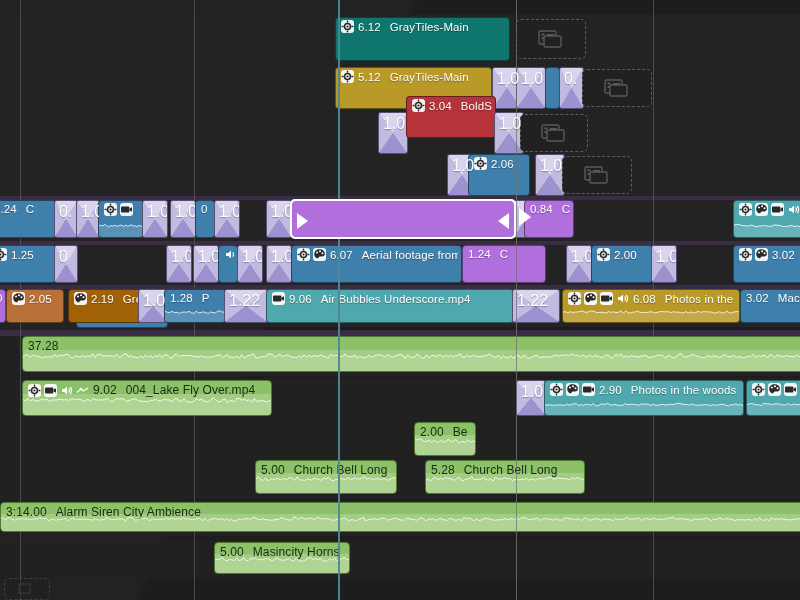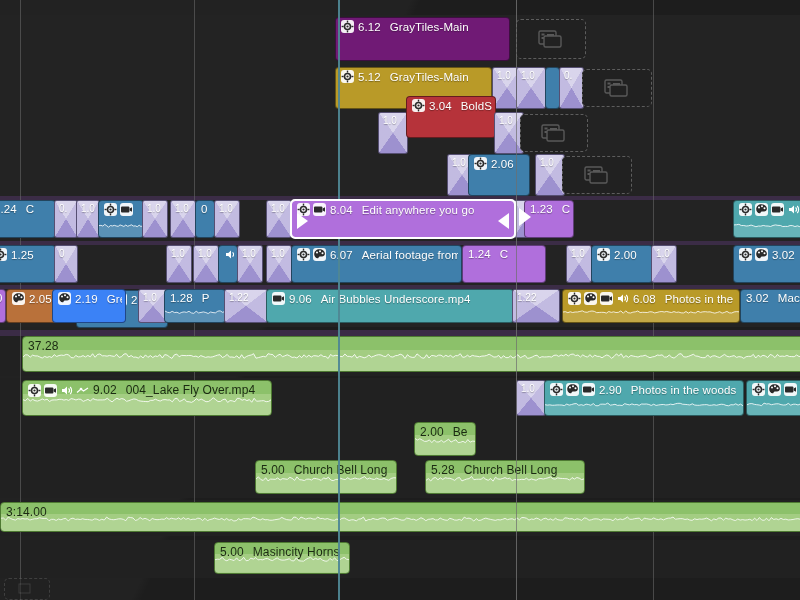--- a/index.html
+++ b/index.html
@@ -29,21 +29,21 @@
 
   .sel{ outline:2px solid #ffffff; outline-offset:-1px; border-color:#fff; z-index:30;}
 
   
   .trans{ position:absolute; border-radius:3px; overflow:hidden; background:#9d91cf;
           border:1px solid rgba(0,0,0,.45); }
   .trans::before, .trans::after{content:""; position:absolute; inset:0;}
   .trans::before{ background:
       linear-gradient(to bottom right, rgba(255,255,255,.38) 0 49.5%, rgba(0,0,0,0) 50%),
       linear-gradient(to bottom left,  rgba(255,255,255,.38) 0 49.5%, rgba(0,0,0,0) 50%);}
-  .trans .tl{ position:absolute; left:4px; top:2px; font-size:10px; color:#fff; z-index:2; text-shadow:0 1px 1px rgba(0,0,0,.3);}
+  .trans .tl{ position:absolute; left:4px; top:2px; font-size:16px; color:#fff; z-index:2; text-shadow:0 1px 1px rgba(0,0,0,.3);}
 
   
   .ph{ position:absolute; border:1px dashed #5d5d5d; border-radius:5px; background:#212121;
        display:flex; align-items:center; justify-content:center; }
   .ph svg{ opacity:.72; }
 
   
   .wave{ position:absolute; left:0; right:0; bottom:0; height:60%; overflow:hidden; }
   .wave svg{ width:100%; height:100%; display:block; }
 
@@ -76,21 +76,21 @@
       <div class="track-band" style="top: 285px; height: 4px; background: rgb(59, 44, 70);"></div>
       <div class="track-band" style="top: 330px; height: 6px; background: rgb(59, 44, 70);"></div>
     </div>
   <div id="guides">
       <div class="vguide" style="left: 20px;"></div>
       <div class="vguide" style="left: 194px;"></div>
       <div class="vguide" style="left: 516px;"></div>
       <div class="vguide" style="left: 653px;"></div>
     </div>
   <div id="clips">
-      <div class="clip" style="left: 335px; top: 17px; width: 175px; height: 44px; background: #701a75; padding-left: 12px;">
+      <div class="clip" style="left: 335px; top: 17px; width: 175px; height: 44px; background: #0f766e; padding-left: 12px;">
         <div class="lbl">
           <span class="icos">
             <span class="ico">
               <svg viewBox="0 0 13 13">
                 <circle cx="6.5" cy="6.5" r="3" fill="none" stroke="#2a2a2a" stroke-width="1.6"></circle>
                 <circle cx="6.5" cy="6.5" r="1.1" fill="#2a2a2a"></circle>
                 <rect x="5.8" y="0.6" width="1.4" height="2" fill="#2a2a2a"></rect>
                 <rect x="5.8" y="10.4" width="1.4" height="2" fill="#2a2a2a"></rect>
                 <rect x="0.6" y="5.8" width="2" height="1.4" fill="#2a2a2a"></rect>
                 <rect x="10.4" y="5.8" width="2" height="1.4" fill="#2a2a2a"></rect>
@@ -266,49 +266,27 @@
         </div>
       </div>
       <div class="trans" style="left: 214px; top: 200px; width: 26px; height: 38px;">
         <span class="tl">1.0</span>
       </div>
       <div class="trans" style="left: 266px; top: 200px; width: 26px; height: 38px;">
         <span class="tl">1.0</span>
       </div>
       <div style="position: absolute; left: 519px; top: 208px; width: 0px; height: 0px; border-top: 9px solid transparent; border-bottom: 9px solid transparent; border-left: 12px solid rgb(255, 255, 255); z-index: 31;"></div>
       <div class="clip sel" style="left: 291px; top: 200px; width: 224px; height: 38px; background: rgb(176, 111, 220);">
-        <div class="lbl">
-          <span class="icos">
-            <span class="ico">
-              <svg viewBox="0 0 13 13">
-                <circle cx="6.5" cy="6.5" r="3" fill="none" stroke="#2a2a2a" stroke-width="1.6"></circle>
-                <circle cx="6.5" cy="6.5" r="1.1" fill="#2a2a2a"></circle>
-                <rect x="5.8" y="0.6" width="1.4" height="2" fill="#2a2a2a"></rect>
-                <rect x="5.8" y="10.4" width="1.4" height="2" fill="#2a2a2a"></rect>
-                <rect x="0.6" y="5.8" width="2" height="1.4" fill="#2a2a2a"></rect>
-                <rect x="10.4" y="5.8" width="2" height="1.4" fill="#2a2a2a"></rect>
-              </svg>
-            </span>
-            <span class="ico">
-              <svg viewBox="0 0 13 13">
-                <rect x="1" y="3.4" width="8.4" height="6.2" rx="1" fill="#2a2a2a"></rect>
-                <path d="M9.6 5.6 L12 4.2 v4.6 L9.6 7.4z" fill="#2a2a2a"></path>
-              </svg>
-            </span>
-          </span>
-          <span class="dur">8.04</span>
-          <span class="nm">Edit anywhere you go</span>
-        </div>
         <div style="position: absolute; left: 5px; top: 50%; transform: translateY(-38%); width: 0px; height: 0px; border-top: 8px solid transparent; border-bottom: 8px solid transparent; border-left: 11px solid rgb(255, 255, 255);"></div>
         <div style="position: absolute; right: 5px; top: 50%; transform: translateY(-38%); width: 0px; height: 0px; border-top: 8px solid transparent; border-bottom: 8px solid transparent; border-right: 11px solid rgb(255, 255, 255);"></div>
       </div>
       <div class="trans" style="left: 513px; top: 200px; width: 26px; height: 38px;"></div>
       <div class="clip" style="left: 524px; top: 200px; width: 50px; height: 38px; background: rgb(176, 111, 220);">
         <div class="lbl">
-          <span class="dur">1.23</span>
+          <span class="dur">0.84</span>
           <span class="nm">C</span>
         </div>
       </div>
       <div class="clip" style="left: 733px; top: 200px; width: 80px; height: 38px; background: rgb(79, 168, 173);">
         <div class="lbl">
           <span class="icos">
             <span class="ico">
               <svg viewBox="0 0 13 13">
                 <circle cx="6.5" cy="6.5" r="3" fill="none" stroke="#2a2a2a" stroke-width="1.6"></circle>
                 <circle cx="6.5" cy="6.5" r="1.1" fill="#2a2a2a"></circle>
@@ -517,21 +495,21 @@
                 <path d="M6.5 1.2c-3 0-5.3 2.1-5.3 4.9 0 2.4 1.7 4.2 3.3 4.2 .9 0 1.2-.5 1.2-1 0-.8.9-.9 1.7-.9h1.6c1.7 0 2.9-1.1 2.9-2.7 0-2.6-2.4-4.5-5.4-4.5z" fill="#2a2a2a"></path>
                 <circle cx="4" cy="4.4" r="1" fill="#fff"></circle>
                 <circle cx="7" cy="3.3" r="1" fill="#fff"></circle>
                 <circle cx="9.5" cy="5.3" r="1" fill="#fff"></circle>
               </svg>
             </span>
           </span>
           <span class="dur">2.05</span>
         </div>
       </div>
-      <div class="clip" style="left: 52px; top: 289px; width: 74px; height: 34px; background: #3b82f6;">
+      <div class="clip" style="left: 68px; top: 289px; width: 74px; height: 34px; background: #a16207;">
         <div class="lbl">
           <span class="icos">
             <span class="ico">
               <svg viewBox="0 0 13 13">
                 <path d="M6.5 1.2c-3 0-5.3 2.1-5.3 4.9 0 2.4 1.7 4.2 3.3 4.2 .9 0 1.2-.5 1.2-1 0-.8.9-.9 1.7-.9h1.6c1.7 0 2.9-1.1 2.9-2.7 0-2.6-2.4-4.5-5.4-4.5z" fill="#2a2a2a"></path>
                 <circle cx="4" cy="4.4" r="1" fill="#fff"></circle>
                 <circle cx="7" cy="3.3" r="1" fill="#fff"></circle>
                 <circle cx="9.5" cy="5.3" r="1" fill="#fff"></circle>
               </svg>
             </span>
@@ -789,20 +767,21 @@
         <div class="wave" style="height: 62%;">
           <svg viewBox="0 0 160 26" preserveAspectRatio="none">
     <path d="M0.0,9.6 L2.4,7.4 L4.8,10.5 L7.3,6.7 L9.7,5.9 L12.1,8.9 L14.5,6.3 L17.0,8.5 L19.4,6.2 L21.8,6.9 L24.2,6.9 L26.7,8.1 L29.1,9.7 L31.5,6.8 L33.9,5.8 L36.4,10.4 L38.8,9.0 L41.2,7.9 L43.6,7.4 L46.1,4.6 L48.5,8.8 L50.9,8.2 L53.3,8.1 L55.8,8.2 L58.2,5.7 L60.6,8.3 L63.0,9.5 L65.5,7.2 L67.9,10.7 L70.3,5.5 L72.7,7.8 L75.2,8.1 L77.6,7.2 L80.0,6.0 L82.4,7.5 L84.8,6.8 L87.3,9.9 L89.7,8.4 L92.1,8.9 L94.5,8.8 L97.0,8.2 L99.4,8.6 L101.8,6.9 L104.2,9.3 L106.7,7.8 L109.1,8.7 L111.5,9.5 L113.9,7.6 L116.4,7.2 L118.8,7.9 L121.2,7.1 L123.6,6.3 L126.1,5.1 L128.5,7.6 L130.9,8.0 L133.3,6.3 L135.8,7.0 L138.2,7.2 L140.6,7.4 L143.0,7.6 L145.5,9.3 L147.9,6.0 L150.3,7.9 L152.7,5.9 L155.2,6.8 L157.6,8.7 L160.0,7.7 L160,26 L0,26 Z" fill="rgba(255,255,255,.14)"></path>
     <path d="M0.0,9.6 L2.4,7.4 L4.8,10.5 L7.3,6.7 L9.7,5.9 L12.1,8.9 L14.5,6.3 L17.0,8.5 L19.4,6.2 L21.8,6.9 L24.2,6.9 L26.7,8.1 L29.1,9.7 L31.5,6.8 L33.9,5.8 L36.4,10.4 L38.8,9.0 L41.2,7.9 L43.6,7.4 L46.1,4.6 L48.5,8.8 L50.9,8.2 L53.3,8.1 L55.8,8.2 L58.2,5.7 L60.6,8.3 L63.0,9.5 L65.5,7.2 L67.9,10.7 L70.3,5.5 L72.7,7.8 L75.2,8.1 L77.6,7.2 L80.0,6.0 L82.4,7.5 L84.8,6.8 L87.3,9.9 L89.7,8.4 L92.1,8.9 L94.5,8.8 L97.0,8.2 L99.4,8.6 L101.8,6.9 L104.2,9.3 L106.7,7.8 L109.1,8.7 L111.5,9.5 L113.9,7.6 L116.4,7.2 L118.8,7.9 L121.2,7.1 L123.6,6.3 L126.1,5.1 L128.5,7.6 L130.9,8.0 L133.3,6.3 L135.8,7.0 L138.2,7.2 L140.6,7.4 L143.0,7.6 L145.5,9.3 L147.9,6.0 L150.3,7.9 L152.7,5.9 L155.2,6.8 L157.6,8.7 L160.0,7.7" stroke="rgba(255,255,255,.95)" stroke-width="1" fill="none"></path>
           </svg>
         </div>
       </div>
       <div class="clip" style="left: 0px; top: 502px; width: 806px; height: 30px; background: linear-gradient(rgb(140, 193, 106) 0px, rgb(140, 193, 106) 38%, rgb(163, 205, 130) 38%, rgb(163, 205, 130) 100%); border-color: rgb(78, 122, 50);">
         <div class="lbl" style="color: rgb(27, 42, 18); text-shadow: none; font-size: 12px;">
           <span class="dur">3:14.00</span>
+          <span class="nm">Alarm Siren City Ambience</span>
         </div>
         <div class="wave" style="height: 62%;">
           <svg viewBox="0 0 806 26" preserveAspectRatio="none">
     <path d="M0.0,6.3 L2.4,6.0 L4.8,9.2 L7.2,4.6 L9.6,6.7 L12.0,8.2 L14.4,9.1 L16.8,6.8 L19.2,7.6 L21.7,6.8 L24.1,7.5 L26.5,7.0 L28.9,9.0 L31.3,8.0 L33.7,7.1 L36.1,7.1 L38.5,5.5 L40.9,6.4 L43.3,6.6 L45.7,6.4 L48.1,10.0 L50.5,8.0 L52.9,8.0 L55.3,9.6 L57.7,7.5 L60.1,8.7 L62.6,7.1 L65.0,6.5 L67.4,10.4 L69.8,7.2 L72.2,6.2 L74.6,8.1 L77.0,7.6 L79.4,8.3 L81.8,7.1 L84.2,8.1 L86.6,8.1 L89.0,8.6 L91.4,9.2 L93.8,7.3 L96.2,7.7 L98.6,9.5 L101.1,7.8 L103.5,9.1 L105.9,4.6 L108.3,7.4 L110.7,8.3 L113.1,8.6 L115.5,8.0 L117.9,7.2 L120.3,7.2 L122.7,8.0 L125.1,10.0 L127.5,4.8 L129.9,5.3 L132.3,5.9 L134.7,9.7 L137.1,8.5 L139.5,5.3 L142.0,7.8 L144.4,6.5 L146.8,7.9 L149.2,10.0 L151.6,6.7 L154.0,8.0 L156.4,8.5 L158.8,8.3 L161.2,7.6 L163.6,8.0 L166.0,5.5 L168.4,7.9 L170.8,6.3 L173.2,7.1 L175.6,7.8 L178.0,5.8 L180.4,8.2 L182.9,5.4 L185.3,8.0 L187.7,6.5 L190.1,8.6 L192.5,7.7 L194.9,8.0 L197.3,6.2 L199.7,6.8 L202.1,9.8 L204.5,6.4 L206.9,10.0 L209.3,8.3 L211.7,7.6 L214.1,6.1 L216.5,7.4 L218.9,8.2 L221.3,6.6 L223.8,9.1 L226.2,6.7 L228.6,9.4 L231.0,8.3 L233.4,10.5 L235.8,10.0 L238.2,7.0 L240.6,9.1 L243.0,7.0 L245.4,7.0 L247.8,7.1 L250.2,7.7 L252.6,4.6 L255.0,5.8 L257.4,7.8 L259.8,8.9 L262.3,7.1 L264.7,8.7 L267.1,8.4 L269.5,9.3 L271.9,9.3 L274.3,8.6 L276.7,8.1 L279.1,7.4 L281.5,5.1 L283.9,7.0 L286.3,8.4 L288.7,8.8 L291.1,9.1 L293.5,4.6 L295.9,5.1 L298.3,8.7 L300.7,4.6 L303.2,6.1 L305.6,7.7 L308.0,6.4 L310.4,6.2 L312.8,7.5 L315.2,7.6 L317.6,4.6 L320.0,6.9 L322.4,6.6 L324.8,7.9 L327.2,6.8 L329.6,8.2 L332.0,9.1 L334.4,9.4 L336.8,7.4 L339.2,9.4 L341.6,6.6 L344.1,6.0 L346.5,7.9 L348.9,9.7 L351.3,8.7 L353.7,8.7 L356.1,10.3 L358.5,7.7 L360.9,7.3 L363.3,4.6 L365.7,10.5 L368.1,8.4 L370.5,8.4 L372.9,6.6 L375.3,7.8 L377.7,8.3 L380.1,6.7 L382.5,6.0 L385.0,6.4 L387.4,9.3 L389.8,8.2 L392.2,7.3 L394.6,6.1 L397.0,6.8 L399.4,8.2 L401.8,9.2 L404.2,9.1 L406.6,6.2 L409.0,6.7 L411.4,8.1 L413.8,7.8 L416.2,9.5 L418.6,7.8 L421.0,5.6 L423.5,7.2 L425.9,10.0 L428.3,8.0 L430.7,7.6 L433.1,6.9 L435.5,8.9 L437.9,8.8 L440.3,6.1 L442.7,8.0 L445.1,9.0 L447.5,9.4 L449.9,6.5 L452.3,7.5 L454.7,9.0 L457.1,9.2 L459.5,8.1 L461.9,9.6 L464.4,4.7 L466.8,6.7 L469.2,6.2 L471.6,7.4 L474.0,10.6 L476.4,6.9 L478.8,9.6 L481.2,9.2 L483.6,7.3 L486.0,6.2 L488.4,7.3 L490.8,8.1 L493.2,8.8 L495.6,9.5 L498.0,8.4 L500.4,8.9 L502.8,8.0 L505.3,6.5 L507.7,8.5 L510.1,7.5 L512.5,7.1 L514.9,8.7 L517.3,5.8 L519.7,8.7 L522.1,5.3 L524.5,5.4 L526.9,6.4 L529.3,9.1 L531.7,7.5 L534.1,8.1 L536.5,6.1 L538.9,7.2 L541.3,9.6 L543.7,7.1 L546.2,6.3 L548.6,8.6 L551.0,7.3 L553.4,9.5 L555.8,6.4 L558.2,8.5 L560.6,9.1 L563.0,9.0 L565.4,5.7 L567.8,6.2 L570.2,7.3 L572.6,7.0 L575.0,8.9 L577.4,7.1 L579.8,8.0 L582.2,9.6 L584.7,5.8 L587.1,6.6 L589.5,9.3 L591.9,8.6 L594.3,7.4 L596.7,7.2 L599.1,7.7 L601.5,9.5 L603.9,7.4 L606.3,7.7 L608.7,7.9 L611.1,8.2 L613.5,10.0 L615.9,6.7 L618.3,8.8 L620.7,7.4 L623.1,8.4 L625.6,6.9 L628.0,4.6 L630.4,7.9 L632.8,7.9 L635.2,7.0 L637.6,6.5 L640.0,6.2 L642.4,10.1 L644.8,6.2 L647.2,6.9 L649.6,7.7 L652.0,8.0 L654.4,5.9 L656.8,7.8 L659.2,8.4 L661.6,7.1 L664.0,8.9 L666.5,7.2 L668.9,6.2 L671.3,6.1 L673.7,4.6 L676.1,7.8 L678.5,7.3 L680.9,6.9 L683.3,7.0 L685.7,8.2 L688.1,7.5 L690.5,9.0 L692.9,9.5 L695.3,7.2 L697.7,8.3 L700.1,7.5 L702.5,7.8 L704.9,7.3 L707.4,6.1 L709.8,7.9 L712.2,10.1 L714.6,7.3 L717.0,8.7 L719.4,6.1 L721.8,6.0 L724.2,9.2 L726.6,6.2 L729.0,7.6 L731.4,7.2 L733.8,8.8 L736.2,9.8 L738.6,7.5 L741.0,9.1 L743.4,8.4 L745.9,9.1 L748.3,8.7 L750.7,7.9 L753.1,9.8 L755.5,6.2 L757.9,9.7 L760.3,5.3 L762.7,9.1 L765.1,9.4 L767.5,6.4 L769.9,10.1 L772.3,5.4 L774.7,8.2 L777.1,7.2 L779.5,8.5 L781.9,6.4 L784.3,8.3 L786.8,7.7 L789.2,8.9 L791.6,8.6 L794.0,8.2 L796.4,7.4 L798.8,7.0 L801.2,7.8 L803.6,6.6 L806.0,7.7 L806,26 L0,26 Z" fill="rgba(255,255,255,.14)"></path>
     <path d="M0.0,6.3 L2.4,6.0 L4.8,9.2 L7.2,4.6 L9.6,6.7 L12.0,8.2 L14.4,9.1 L16.8,6.8 L19.2,7.6 L21.7,6.8 L24.1,7.5 L26.5,7.0 L28.9,9.0 L31.3,8.0 L33.7,7.1 L36.1,7.1 L38.5,5.5 L40.9,6.4 L43.3,6.6 L45.7,6.4 L48.1,10.0 L50.5,8.0 L52.9,8.0 L55.3,9.6 L57.7,7.5 L60.1,8.7 L62.6,7.1 L65.0,6.5 L67.4,10.4 L69.8,7.2 L72.2,6.2 L74.6,8.1 L77.0,7.6 L79.4,8.3 L81.8,7.1 L84.2,8.1 L86.6,8.1 L89.0,8.6 L91.4,9.2 L93.8,7.3 L96.2,7.7 L98.6,9.5 L101.1,7.8 L103.5,9.1 L105.9,4.6 L108.3,7.4 L110.7,8.3 L113.1,8.6 L115.5,8.0 L117.9,7.2 L120.3,7.2 L122.7,8.0 L125.1,10.0 L127.5,4.8 L129.9,5.3 L132.3,5.9 L134.7,9.7 L137.1,8.5 L139.5,5.3 L142.0,7.8 L144.4,6.5 L146.8,7.9 L149.2,10.0 L151.6,6.7 L154.0,8.0 L156.4,8.5 L158.8,8.3 L161.2,7.6 L163.6,8.0 L166.0,5.5 L168.4,7.9 L170.8,6.3 L173.2,7.1 L175.6,7.8 L178.0,5.8 L180.4,8.2 L182.9,5.4 L185.3,8.0 L187.7,6.5 L190.1,8.6 L192.5,7.7 L194.9,8.0 L197.3,6.2 L199.7,6.8 L202.1,9.8 L204.5,6.4 L206.9,10.0 L209.3,8.3 L211.7,7.6 L214.1,6.1 L216.5,7.4 L218.9,8.2 L221.3,6.6 L223.8,9.1 L226.2,6.7 L228.6,9.4 L231.0,8.3 L233.4,10.5 L235.8,10.0 L238.2,7.0 L240.6,9.1 L243.0,7.0 L245.4,7.0 L247.8,7.1 L250.2,7.7 L252.6,4.6 L255.0,5.8 L257.4,7.8 L259.8,8.9 L262.3,7.1 L264.7,8.7 L267.1,8.4 L269.5,9.3 L271.9,9.3 L274.3,8.6 L276.7,8.1 L279.1,7.4 L281.5,5.1 L283.9,7.0 L286.3,8.4 L288.7,8.8 L291.1,9.1 L293.5,4.6 L295.9,5.1 L298.3,8.7 L300.7,4.6 L303.2,6.1 L305.6,7.7 L308.0,6.4 L310.4,6.2 L312.8,7.5 L315.2,7.6 L317.6,4.6 L320.0,6.9 L322.4,6.6 L324.8,7.9 L327.2,6.8 L329.6,8.2 L332.0,9.1 L334.4,9.4 L336.8,7.4 L339.2,9.4 L341.6,6.6 L344.1,6.0 L346.5,7.9 L348.9,9.7 L351.3,8.7 L353.7,8.7 L356.1,10.3 L358.5,7.7 L360.9,7.3 L363.3,4.6 L365.7,10.5 L368.1,8.4 L370.5,8.4 L372.9,6.6 L375.3,7.8 L377.7,8.3 L380.1,6.7 L382.5,6.0 L385.0,6.4 L387.4,9.3 L389.8,8.2 L392.2,7.3 L394.6,6.1 L397.0,6.8 L399.4,8.2 L401.8,9.2 L404.2,9.1 L406.6,6.2 L409.0,6.7 L411.4,8.1 L413.8,7.8 L416.2,9.5 L418.6,7.8 L421.0,5.6 L423.5,7.2 L425.9,10.0 L428.3,8.0 L430.7,7.6 L433.1,6.9 L435.5,8.9 L437.9,8.8 L440.3,6.1 L442.7,8.0 L445.1,9.0 L447.5,9.4 L449.9,6.5 L452.3,7.5 L454.7,9.0 L457.1,9.2 L459.5,8.1 L461.9,9.6 L464.4,4.7 L466.8,6.7 L469.2,6.2 L471.6,7.4 L474.0,10.6 L476.4,6.9 L478.8,9.6 L481.2,9.2 L483.6,7.3 L486.0,6.2 L488.4,7.3 L490.8,8.1 L493.2,8.8 L495.6,9.5 L498.0,8.4 L500.4,8.9 L502.8,8.0 L505.3,6.5 L507.7,8.5 L510.1,7.5 L512.5,7.1 L514.9,8.7 L517.3,5.8 L519.7,8.7 L522.1,5.3 L524.5,5.4 L526.9,6.4 L529.3,9.1 L531.7,7.5 L534.1,8.1 L536.5,6.1 L538.9,7.2 L541.3,9.6 L543.7,7.1 L546.2,6.3 L548.6,8.6 L551.0,7.3 L553.4,9.5 L555.8,6.4 L558.2,8.5 L560.6,9.1 L563.0,9.0 L565.4,5.7 L567.8,6.2 L570.2,7.3 L572.6,7.0 L575.0,8.9 L577.4,7.1 L579.8,8.0 L582.2,9.6 L584.7,5.8 L587.1,6.6 L589.5,9.3 L591.9,8.6 L594.3,7.4 L596.7,7.2 L599.1,7.7 L601.5,9.5 L603.9,7.4 L606.3,7.7 L608.7,7.9 L611.1,8.2 L613.5,10.0 L615.9,6.7 L618.3,8.8 L620.7,7.4 L623.1,8.4 L625.6,6.9 L628.0,4.6 L630.4,7.9 L632.8,7.9 L635.2,7.0 L637.6,6.5 L640.0,6.2 L642.4,10.1 L644.8,6.2 L647.2,6.9 L649.6,7.7 L652.0,8.0 L654.4,5.9 L656.8,7.8 L659.2,8.4 L661.6,7.1 L664.0,8.9 L666.5,7.2 L668.9,6.2 L671.3,6.1 L673.7,4.6 L676.1,7.8 L678.5,7.3 L680.9,6.9 L683.3,7.0 L685.7,8.2 L688.1,7.5 L690.5,9.0 L692.9,9.5 L695.3,7.2 L697.7,8.3 L700.1,7.5 L702.5,7.8 L704.9,7.3 L707.4,6.1 L709.8,7.9 L712.2,10.1 L714.6,7.3 L717.0,8.7 L719.4,6.1 L721.8,6.0 L724.2,9.2 L726.6,6.2 L729.0,7.6 L731.4,7.2 L733.8,8.8 L736.2,9.8 L738.6,7.5 L741.0,9.1 L743.4,8.4 L745.9,9.1 L748.3,8.7 L750.7,7.9 L753.1,9.8 L755.5,6.2 L757.9,9.7 L760.3,5.3 L762.7,9.1 L765.1,9.4 L767.5,6.4 L769.9,10.1 L772.3,5.4 L774.7,8.2 L777.1,7.2 L779.5,8.5 L781.9,6.4 L784.3,8.3 L786.8,7.7 L789.2,8.9 L791.6,8.6 L794.0,8.2 L796.4,7.4 L798.8,7.0 L801.2,7.8 L803.6,6.6 L806.0,7.7" stroke="rgba(255,255,255,.95)" stroke-width="1" fill="none"></path>
           </svg>
         </div>
       </div>
       <div class="clip" style="left: 214px; top: 542px; width: 136px; height: 32px; background: linear-gradient(rgb(140, 193, 106) 0px, rgb(140, 193, 106) 38%, rgb(163, 205, 130) 38%, rgb(163, 205, 130) 100%); border-color: rgb(78, 122, 50);">
         <div class="lbl" style="color: rgb(27, 42, 18); text-shadow: none; font-size: 12px;">

